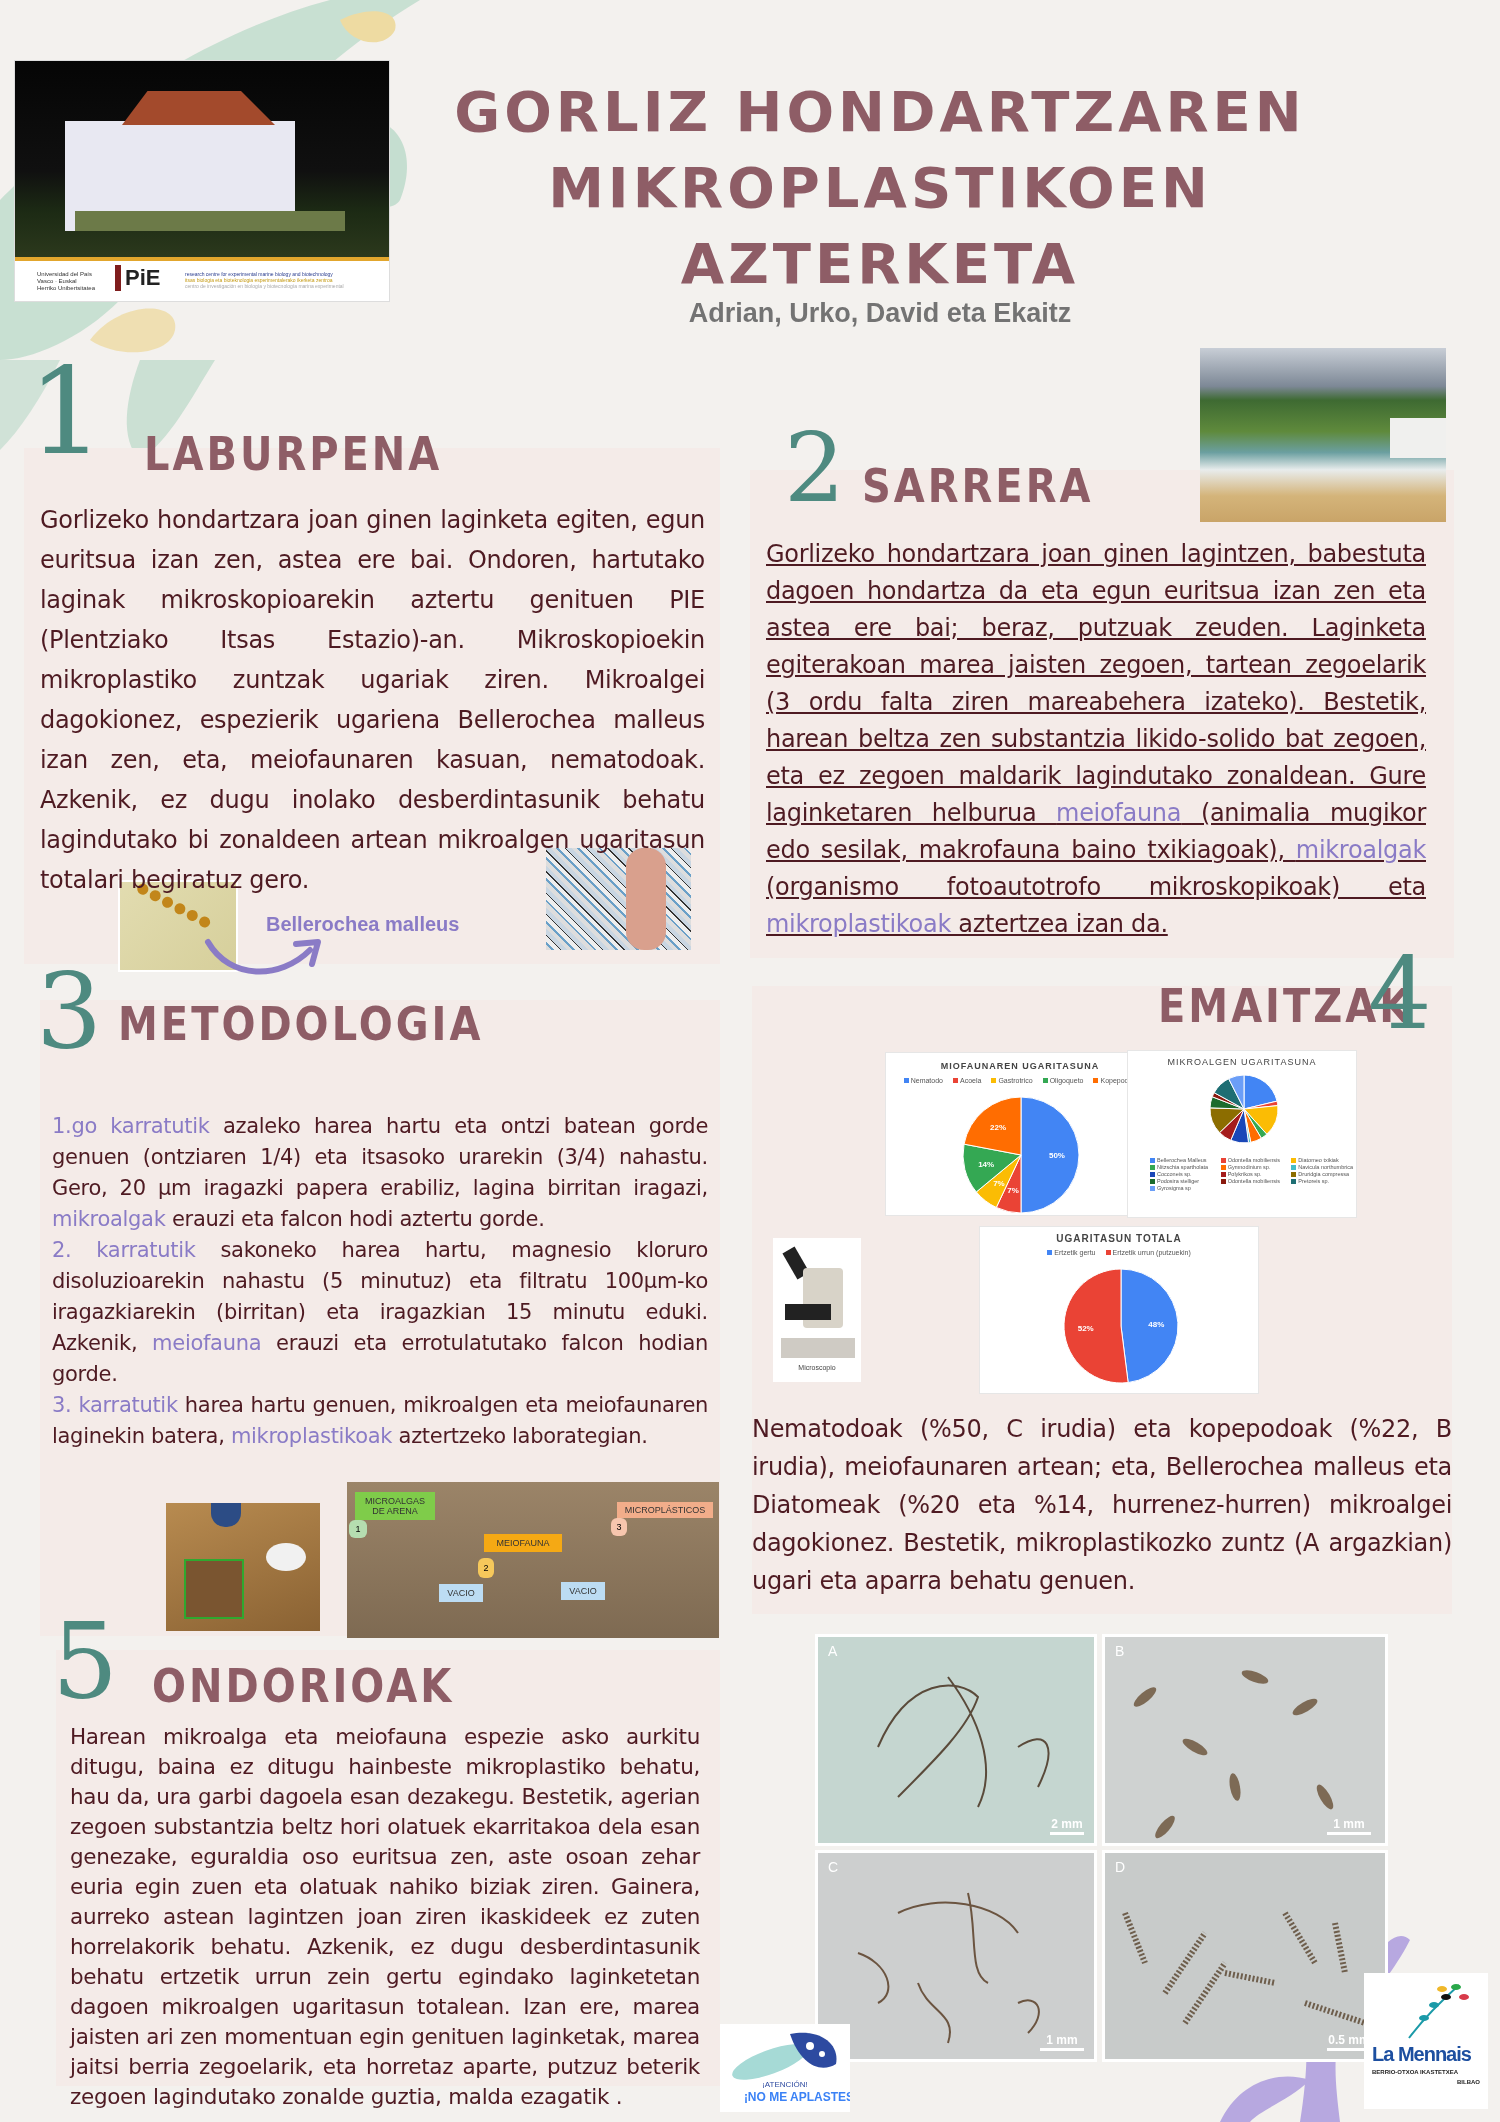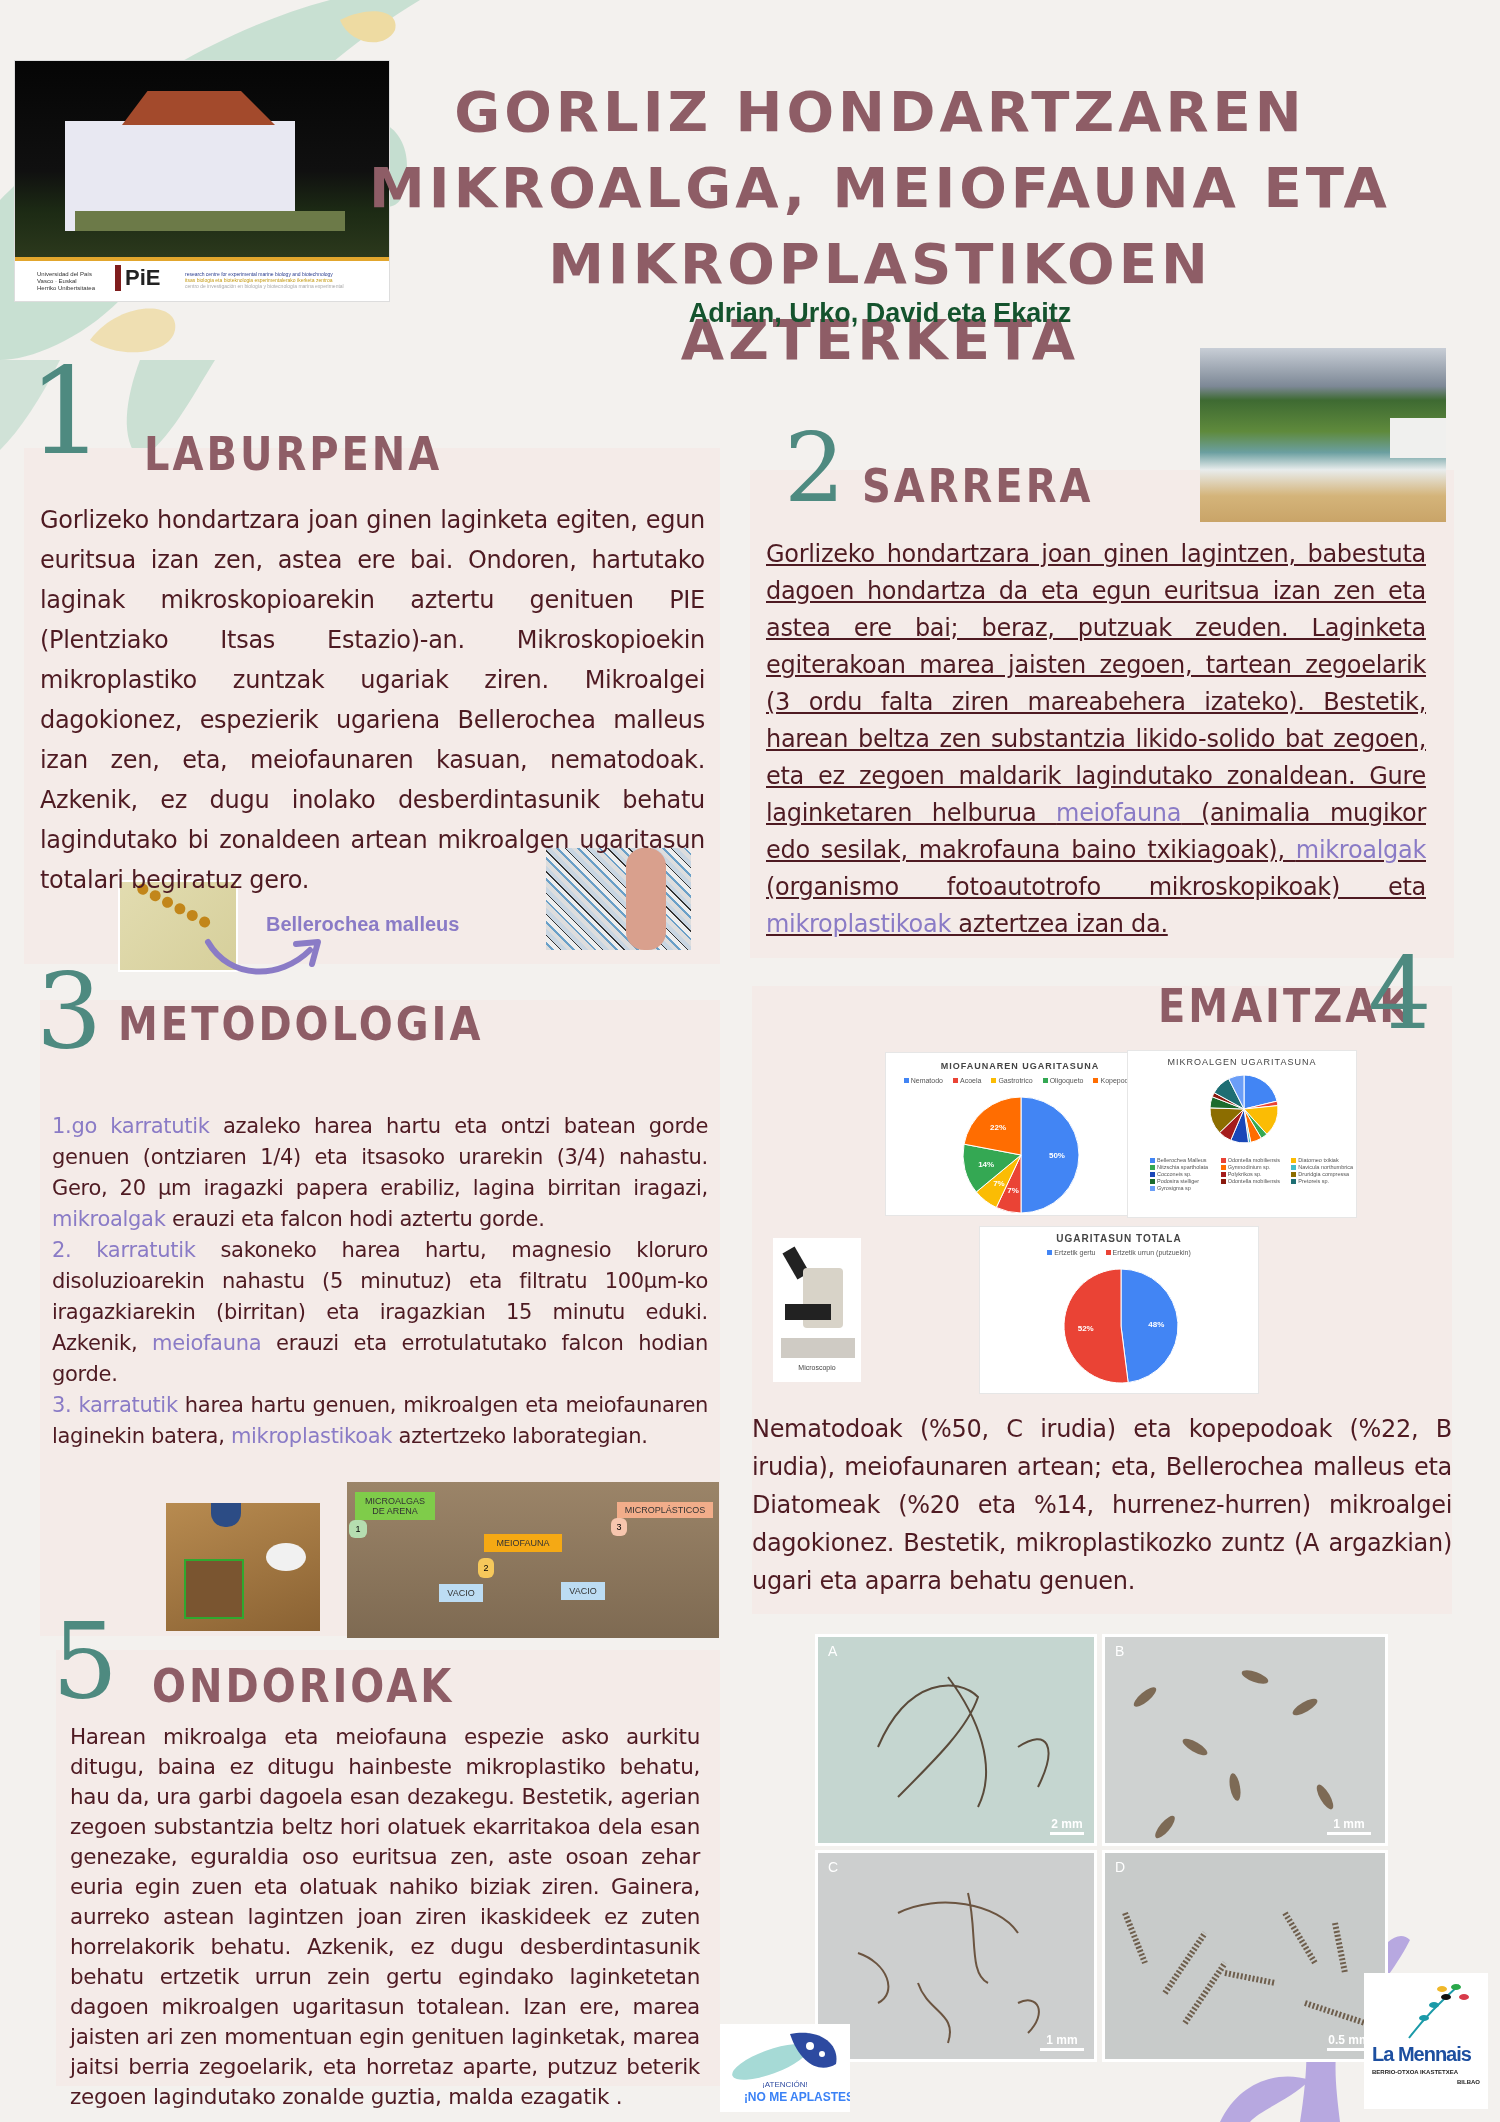--- a/index.html
+++ b/index.html
@@ -59,21 +59,21 @@
     font-weight: bold;
     font-size: 56px;
     line-height: 76px;
     letter-spacing: 4px;
     z-index: 3;
   }
   .authors {
     position: absolute;
     left: 340px; top: 298px; width: 1080px;
     text-align: center;
-    color: #14532d;
+    color: #737373;
     font-weight: bold;
     font-size: 27px;
     z-index: 3;
   }
   .chart-card {
     position: absolute;
     background: #ffffff;
     z-index: 2;
     border: 1px solid #e6e6e6;
   }
@@ -131,21 +131,20 @@
   <div style="position:absolute;left:100px;top:204px;font-size:22px;font-weight:bold;color:#222;border-left:6px solid #7f1d1d;padding-left:4px;">PiE</div>
   <div style="position:absolute;left:170px;top:210px;width:200px;font-size:5px;line-height:6px;color:#2a3d8f;">
     <div>research centre for experimental marine biology and biotechnology</div>
     <div style="color:#c59a12">itsas biologia eta bioteknologia esperimentalerako ikerketa zentroa</div>
     <div style="color:#aaa">centro de investigación en biología y biotecnología marina experimental</div>
   </div>
 </div>
 
 <div class="title-main">
   <div>GORLIZ HONDARTZAREN</div>
-  <div>MIKROALGA, MEIOFAUNA ETA</div>
   <div>MIKROPLASTIKOEN AZTERKETA</div>
 </div>
 <div class="authors">Adrian, Urko, David eta Ekaitz</div>
 
 <div class="panel" style="left:24px;top:448px;width:696px;height:516px;"></div>
 <div class="big-num" style="left:28px;top:352px;font-size:120px;">1</div>
 <div class="sec-title" style="left:144px;top:434px;font-size:40px;">LABURPENA</div>
 <div class="body-text" style="left:40px;top:500px;width:665px;font-size:24px;line-height:40px;">Gorlizeko hondartzara joan ginen laginketa egiten, egun euritsua izan zen, astea ere bai. Ondoren, hartutako laginak mikroskopioarekin aztertu genituen PIE (Plentziako Itsas Estazio)-an. Mikroskopioekin mikroplastiko zuntzak ugariak ziren. Mikroalgei dagokionez, espezierik ugariena Bellerochea malleus izan zen, eta, meiofaunaren kasuan, nematodoak. Azkenik, ez dugu inolako desberdintasunik behatu lagindutako bi zonaldeen artean mikroalgen ugaritasun totalari begiratuz gero.</div>
 <div class="photo" style="left:118px;top:880px;width:120px;height:92px;background:linear-gradient(135deg,#e2dcb0,#d6cf9b);border:2px solid #fff;">
   <div style="position:absolute;left:10px;top:22px;width:100px;height:20px;transform:rotate(28deg);display:flex;gap:3px;">

